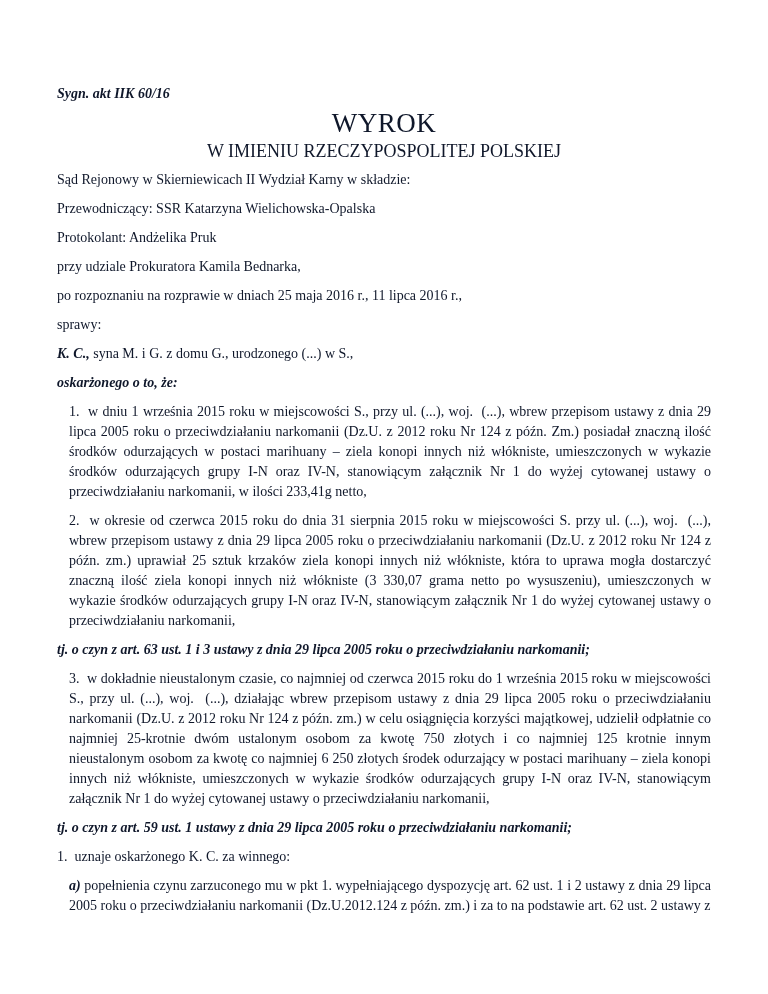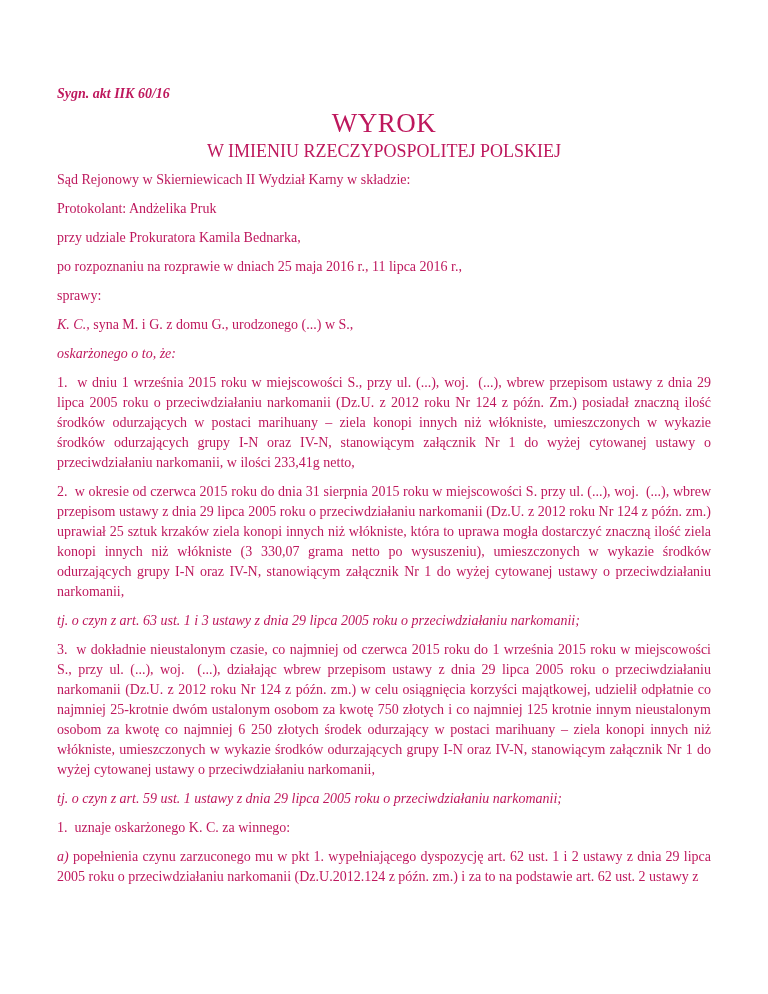--- a/index.html
+++ b/index.html
@@ -7,21 +7,21 @@
     padding: 0;
     background: #ffffff;
   }
   .page {
     position: relative;
     width: 768px;
     height: 994px;
     box-sizing: border-box;
     background: #ffffff;
     padding: 84px 57px 0 57px;
-    color: #be185d;
+    color: #0f172a;
     font-family: "Liberation Serif", "DejaVu Serif", serif;
     font-size: 14px;
     overflow: hidden;
   }
   p {
     margin: 0 0 9px 0;
     line-height: 20px;
   }
   .case-number {
     font-weight: bold;
@@ -37,38 +37,40 @@
     letter-spacing: 0.5px;
   }
   .subtitle {
     font-size: 18px;
     font-weight: normal;
     text-align: center;
     margin: 0 0 8px 0;
     line-height: 22px;
   }
   .emph {
-    font-weight: normal;
+    font-weight: bold;
     font-style: italic;
   }
   .justify {
     text-align: justify;
+    margin-left: 12px;
   }
 </style>
 </head>
 <body>
 
 <div class="page">
 
   <p class="case-number">Sygn. akt IIK 60/16</p>
 
   <h1 class="title">WYROK</h1>
   <h2 class="subtitle">W IMIENIU RZECZYPOSPOLITEJ POLSKIEJ</h2>
 
   <p>Sąd Rejonowy w Skierniewicach II Wydział Karny w składzie:</p>
+  <p>Przewodniczący: SSR Katarzyna Wielichowska-Opalska</p>
   <p>Protokolant: Andżelika Pruk</p>
   <p>przy udziale Prokuratora Kamila Bednarka,</p>
   <p>po rozpoznaniu na rozprawie w dniach 25 maja 2016 r., 11 lipca 2016 r.,</p>
   <p>sprawy:</p>
 
   <p><span class="emph">K. C.,</span><span> syna M. i G. z domu G., urodzonego (...) w S.,</span></p>
 
   <p class="emph">oskarżonego o to, że:</p>
 
   <p class="justify">1.&nbsp; w dniu 1 września 2015 roku w miejscowości S., przy ul. (...), woj.&nbsp; (...), wbrew przepisom ustawy z dnia 29 lipca 2005 roku o przeciwdziałaniu narkomanii (Dz.U. z 2012 roku Nr 124 z późn. Zm.) posiadał znaczną ilość środków odurzających w postaci marihuany – ziela konopi innych niż włókniste, umieszczonych w wykazie środków odurzających grupy I-N oraz IV-N, stanowiącym załącznik Nr 1 do wyżej cytowanej ustawy o przeciwdziałaniu narkomanii, w ilości 233,41g netto,</p>

